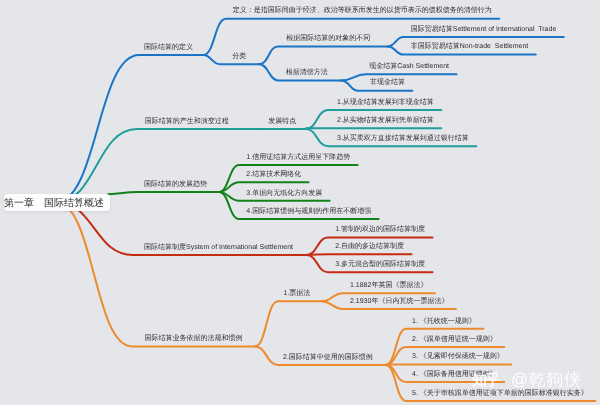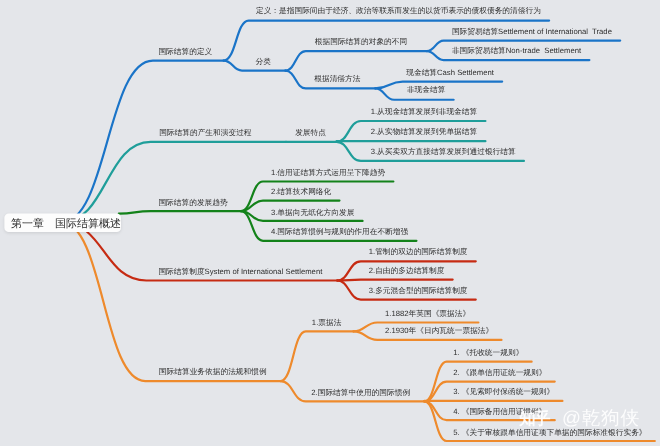--- a/index.html
+++ b/index.html
@@ -5,21 +5,21 @@
   html,body{margin:0;padding:0;}
   body{width:600px;height:405px;overflow:hidden;background:#e4e6ea;
        font-family:"Liberation Sans","DejaVu Sans",sans-serif;
        -webkit-font-smoothing:antialiased;text-rendering:geometricPrecision;}
   #stage{position:relative;width:600px;height:405px;}
   svg#links{position:absolute;left:0;top:0;width:600px;height:405px;}
   .node-label{position:absolute;font-size:7px;line-height:8px;color:#2d2d2d;
      white-space:pre;letter-spacing:0;transform:translateZ(0);}
   #root-node{position:absolute;background:#fdfdfd;border-radius:4px;
      box-shadow:0 1px 3px rgba(0,0,0,.10);
-     display:flex;align-items:center;justify-content:flex-end;
+     display:flex;align-items:center;justify-content:flex-start;
      font-size:10px;color:#2b2b2b;white-space:nowrap;
      padding-top:2px;box-sizing:border-box;transform:translateZ(0);}
   #watermark{position:absolute;left:472px;top:369px;display:flex;align-items:baseline;
      color:rgba(255,255,255,.9);white-space:nowrap;pointer-events:none;}
   #wm-logo{font-size:15px;letter-spacing:-1.5px;font-weight:600;}
   #wm-handle{font-size:17px;margin-left:12px;letter-spacing:0.6px;}
 </style>
 </head>
 <body>
 

